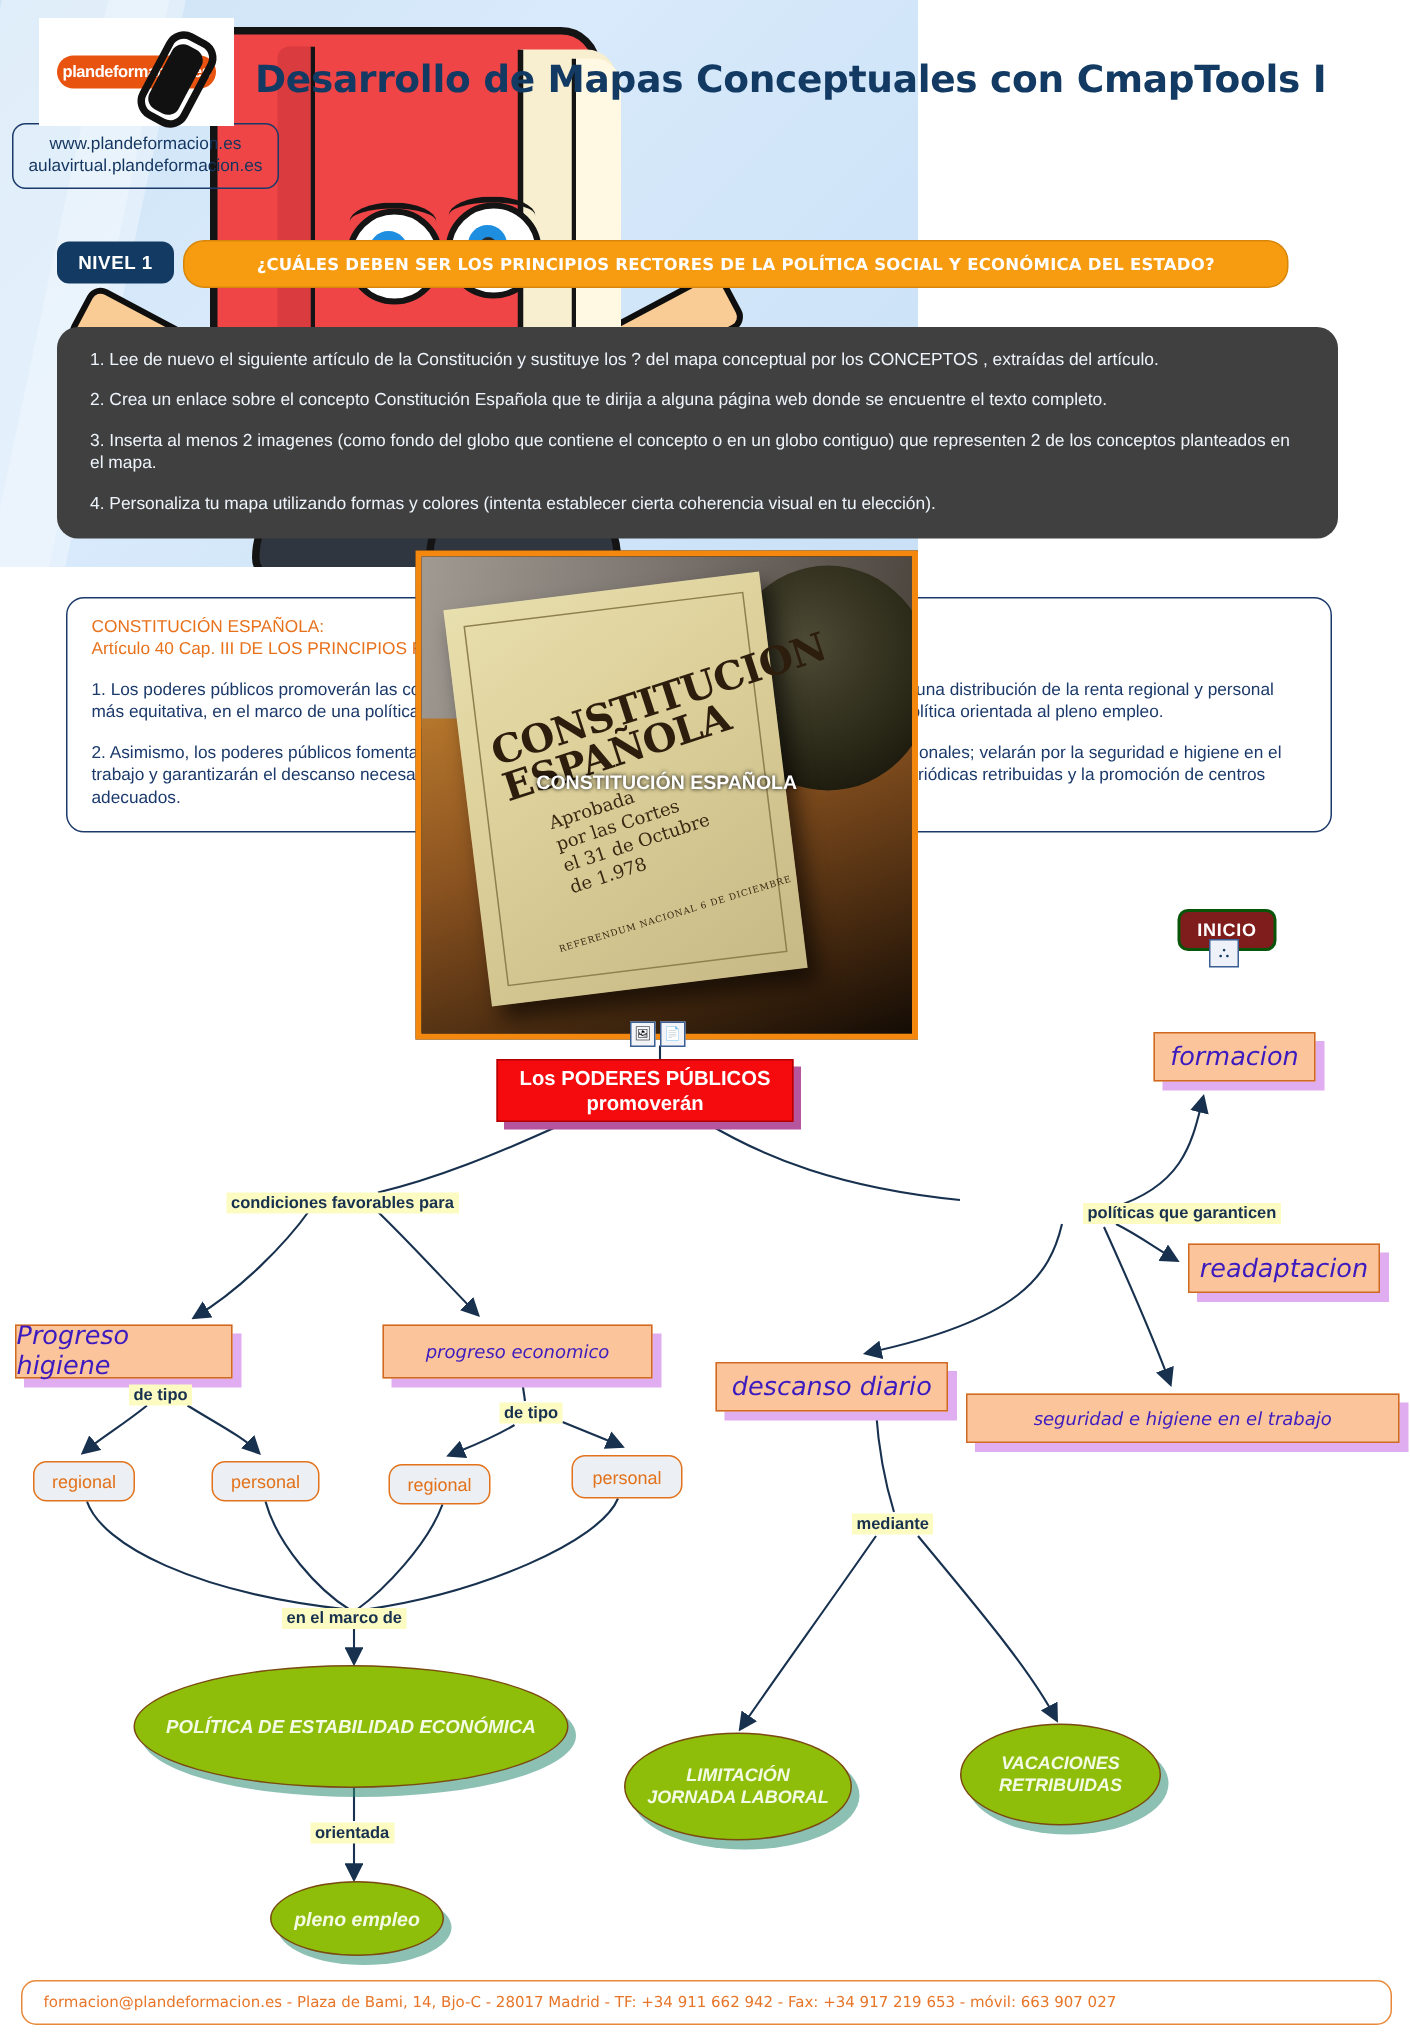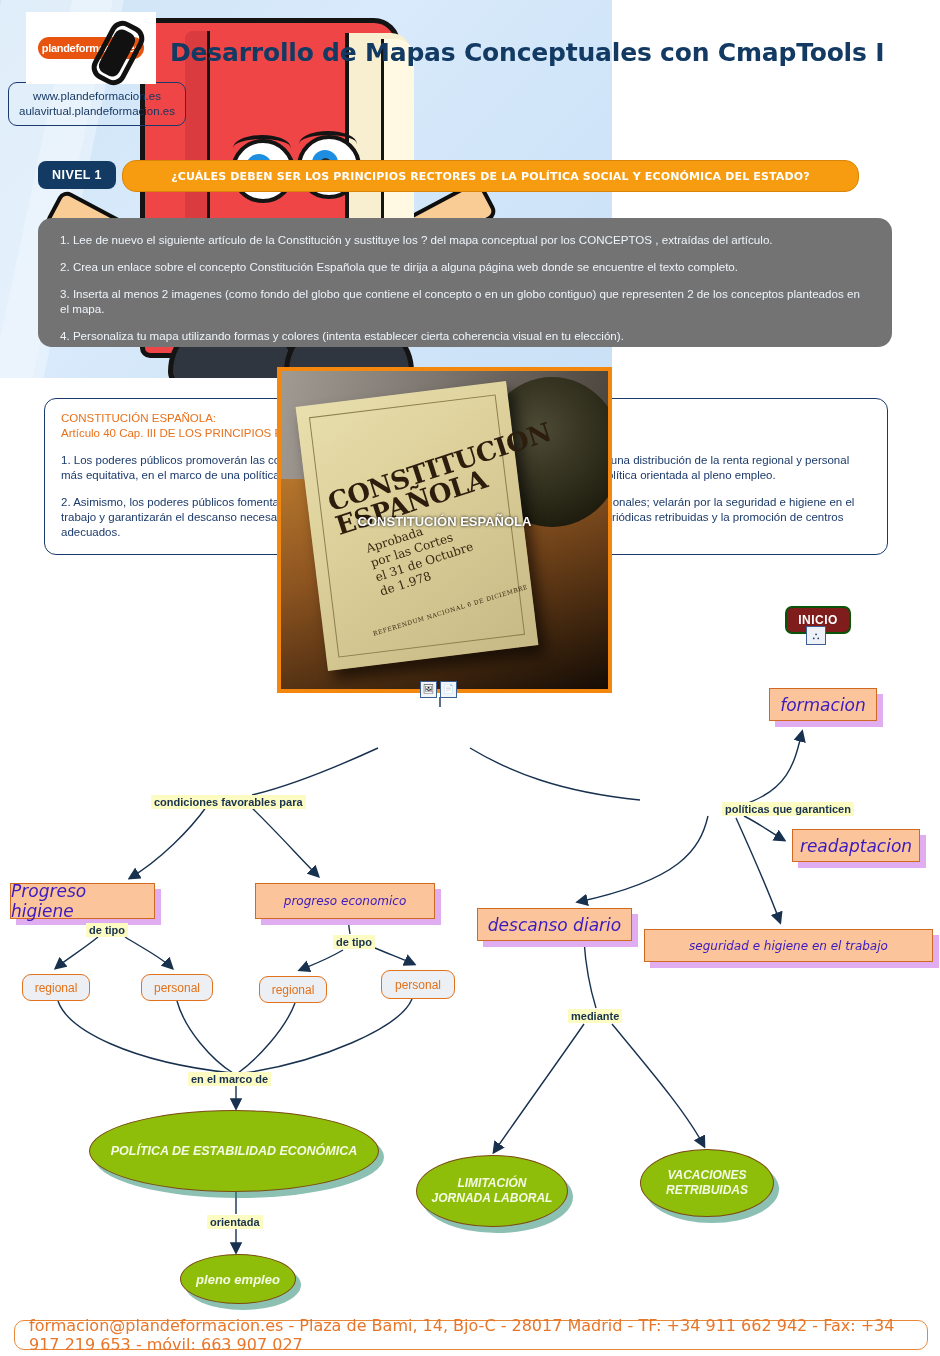--- a/index.html
+++ b/index.html
@@ -71,22 +71,22 @@
 
   
   #nivel-badge{position:absolute;left:38px;top:161px;width:78px;height:28px;z-index:10;
      background:#123a63;border-radius:8px;color:#fff;font-size:12.5px;font-weight:bold;
      display:flex;align-items:center;justify-content:center;letter-spacing:.4px;}
   #question-bar{position:absolute;left:122px;top:160px;width:735px;height:30px;z-index:10;
      background:#f79c10;border:1px solid #d8860a;border-radius:14px;
      display:flex;align-items:center;justify-content:center;
      color:#ffffff;font-size:11px;font-weight:bold;letter-spacing:.15px;
      font-family:"DejaVu Sans", sans-serif;}
-  #instr{position:absolute;left:38px;top:218px;width:810px;padding:14px 22px 4px 22px;z-index:10;
-     background:#737373;border-radius:14px;color:#eef4fb;font-size:11.6px;line-height:15px;}
+  #instr{position:absolute;left:38px;top:218px;width:810px;padding:14px 22px 16px 22px;z-index:10;
+     background:#404040;border-radius:14px;color:#eef4fb;font-size:11.6px;line-height:15px;}
   #instr p{margin:0 0 12px 0;}
   #instr p:last-child{margin-bottom:0;}
 
   
   #art-box{position:absolute;left:44px;top:398px;width:810px;padding:12px 16px 14px 16px;
      background:#ffffff;border:1px solid #1b3a6b;border-radius:12px;
      color:#1b3a6b;font-size:11.5px;line-height:15px;}
   #art-box .hdr{color:#e8711c;margin-bottom:12px;}
   #art-box p{margin:0 0 12px 0;}
   #art-box p:last-child{margin-bottom:0;}
@@ -178,21 +178,21 @@
   #l-tipo1{left:86px;top:923px;}
   #l-tipo2{left:333px;top:935px;}
   #l-marco{left:188px;top:1072px;}
   #l-orient{left:207px;top:1215px;}
   #l-mediante{left:568px;top:1009px;}
 
   
   #footer{position:absolute;left:14px;top:1320px;width:912px;height:28px;
      border:1px solid #e8893a;border-radius:10px;background:#fff;
      display:flex;align-items:center;}
-  #footer span{color:#e8762a;font-size:16px;padding-left:14px;
+  #footer span{color:#e8762a;font-size:10px;padding-left:14px;
      font-family:"DejaVu Sans", sans-serif;}
 </style>
 </head>
 <body>
 
 <div id="banner">
   <div class="stripe1"></div>
   <div class="stripe2"></div>
 
   <div id="mascot">
@@ -339,20 +339,26 @@
       <path d="M708,816 C700,850 680,880 578,902" marker-end="url(#arw)"></path>
 
       <path d="M584,941 C586,970 592,995 596,1008"></path>
 
       <path d="M584,1024 C552,1070 516,1120 494,1152" marker-end="url(#arw)"></path>
 
       <path d="M612,1024 C650,1070 686,1112 704,1146" marker-end="url(#arw)"></path>
     </g>
   </svg>
 
+  <div class="node" id="n-root">
+    <div>
+      <div>Los PODERES PÚBLICOS</div>
+      <div>promoverán</div>
+    </div>
+  </div>
 
   <div class="node peach" id="n-formacion">formacion</div>
   <div class="node peach" id="n-readapt">readaptacion</div>
   <div class="node peach" id="n-descanso">descanso diario</div>
   <div class="node peach" id="n-seguridad">seguridad e higiene en el trabajo</div>
   <div class="node peach" id="n-prog-social">Progreso higiene</div>
   <div class="node peach" id="n-prog-econ">progreso economico</div>
 
   <div class="node grey" id="n-reg1">regional</div>
   <div class="node grey" id="n-per1">personal</div>

